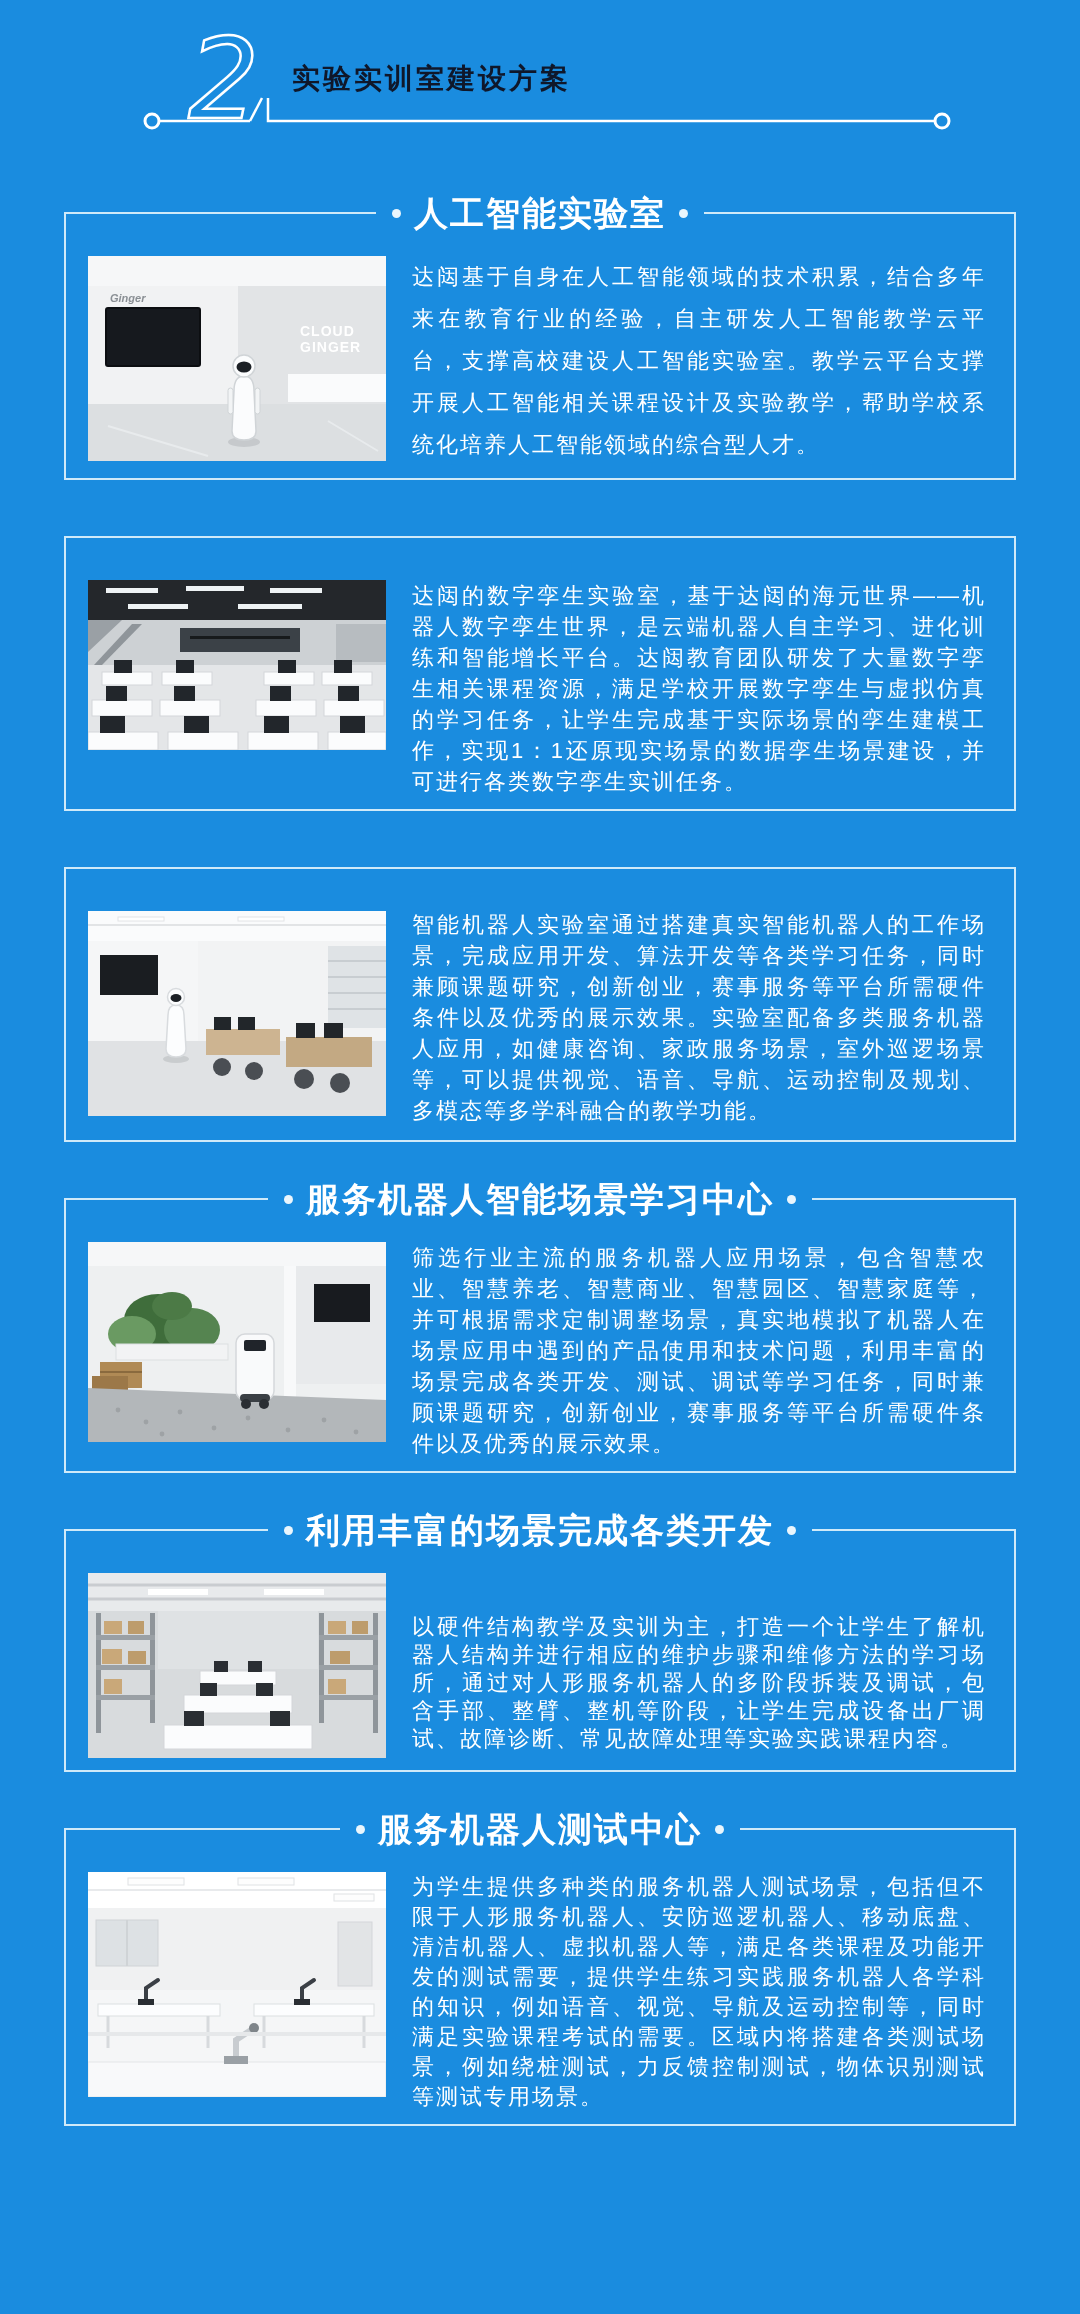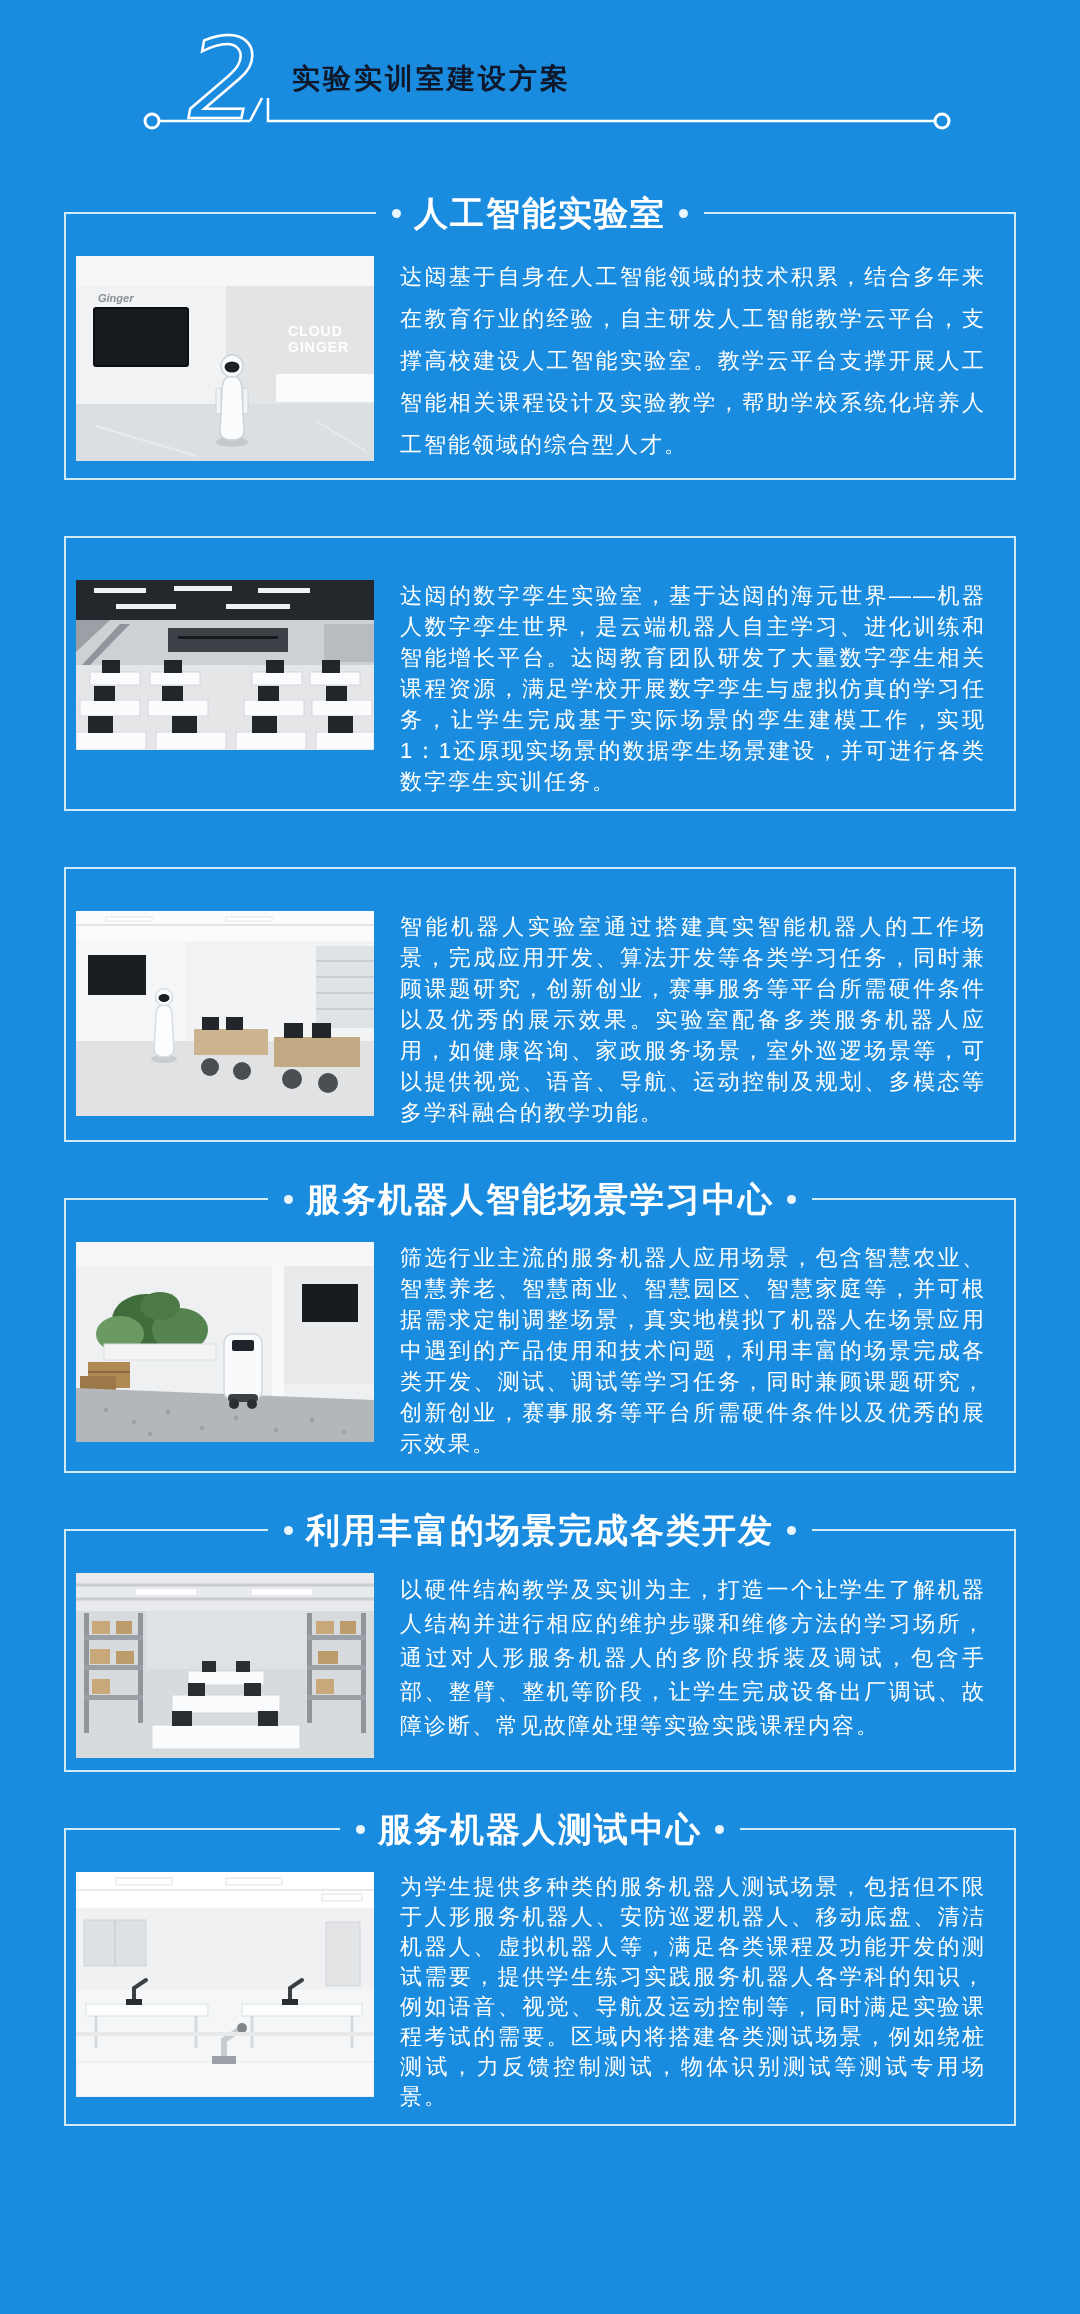--- a/index.html
+++ b/index.html
@@ -10,39 +10,39 @@
   .header{position:relative;height:162px;}
   .header svg{position:absolute;left:0;top:0;}
   .header h1{
     position:absolute;left:292px;top:60px;margin:0;
     font-size:28px;font-weight:bold;color:#0f172a;letter-spacing:3px;
   }
 
   
   .section{
     margin:56px 64px 0;border:2px solid #cfeaf9;position:relative;
-    padding:42px 28px 12px 10px;display:flex;gap:26px;align-items:flex-start;
+    padding:42px 28px 12px 22px;display:flex;gap:26px;align-items:flex-start;
   }
   .section.first{margin-top:50px;}
   .sec-title-row{position:absolute;top:-26px;left:0;right:0;display:flex;justify-content:center;pointer-events:none;}
   .sec-title-inner{display:flex;align-items:center;gap:13px;background:#1a8cdf;padding:0 16px;}
   .dot{width:9px;height:9px;border-radius:50%;background:#eaf6fd;flex:0 0 auto;}
   .sec-title-inner h2{margin:0;font-size:34px;line-height:50px;font-weight:bold;color:#fff;letter-spacing:2px;white-space:nowrap;}
 
   .photo{flex:0 0 298px;font-size:0;line-height:0;}
   .photo svg{display:block;}
   .body-text{
     flex:1;color:#ffffff;font-size:22px;letter-spacing:2px;
     text-align:justify;text-justify:inter-ideograph;margin:0;
   }
   .lh-s1{line-height:42px;}
   .lh-s2{line-height:31px;}
-  .lh-s3{line-height:31px;}
+  .lh-s3{line-height:31px;font-family:Liberation Mono, monospace;}
   .lh-s4{line-height:31px;}
-  .lh-s5{line-height:34px;}
+  .lh-s5{line-height:28px;margin-top:40px;}
   .lh-s6{line-height:30px;}
 </style>
 </head>
 <body>
 
 <div class="page">
 
   <div class="header">
     <svg width="1080" height="162" viewBox="0 0 1080 162">
 

